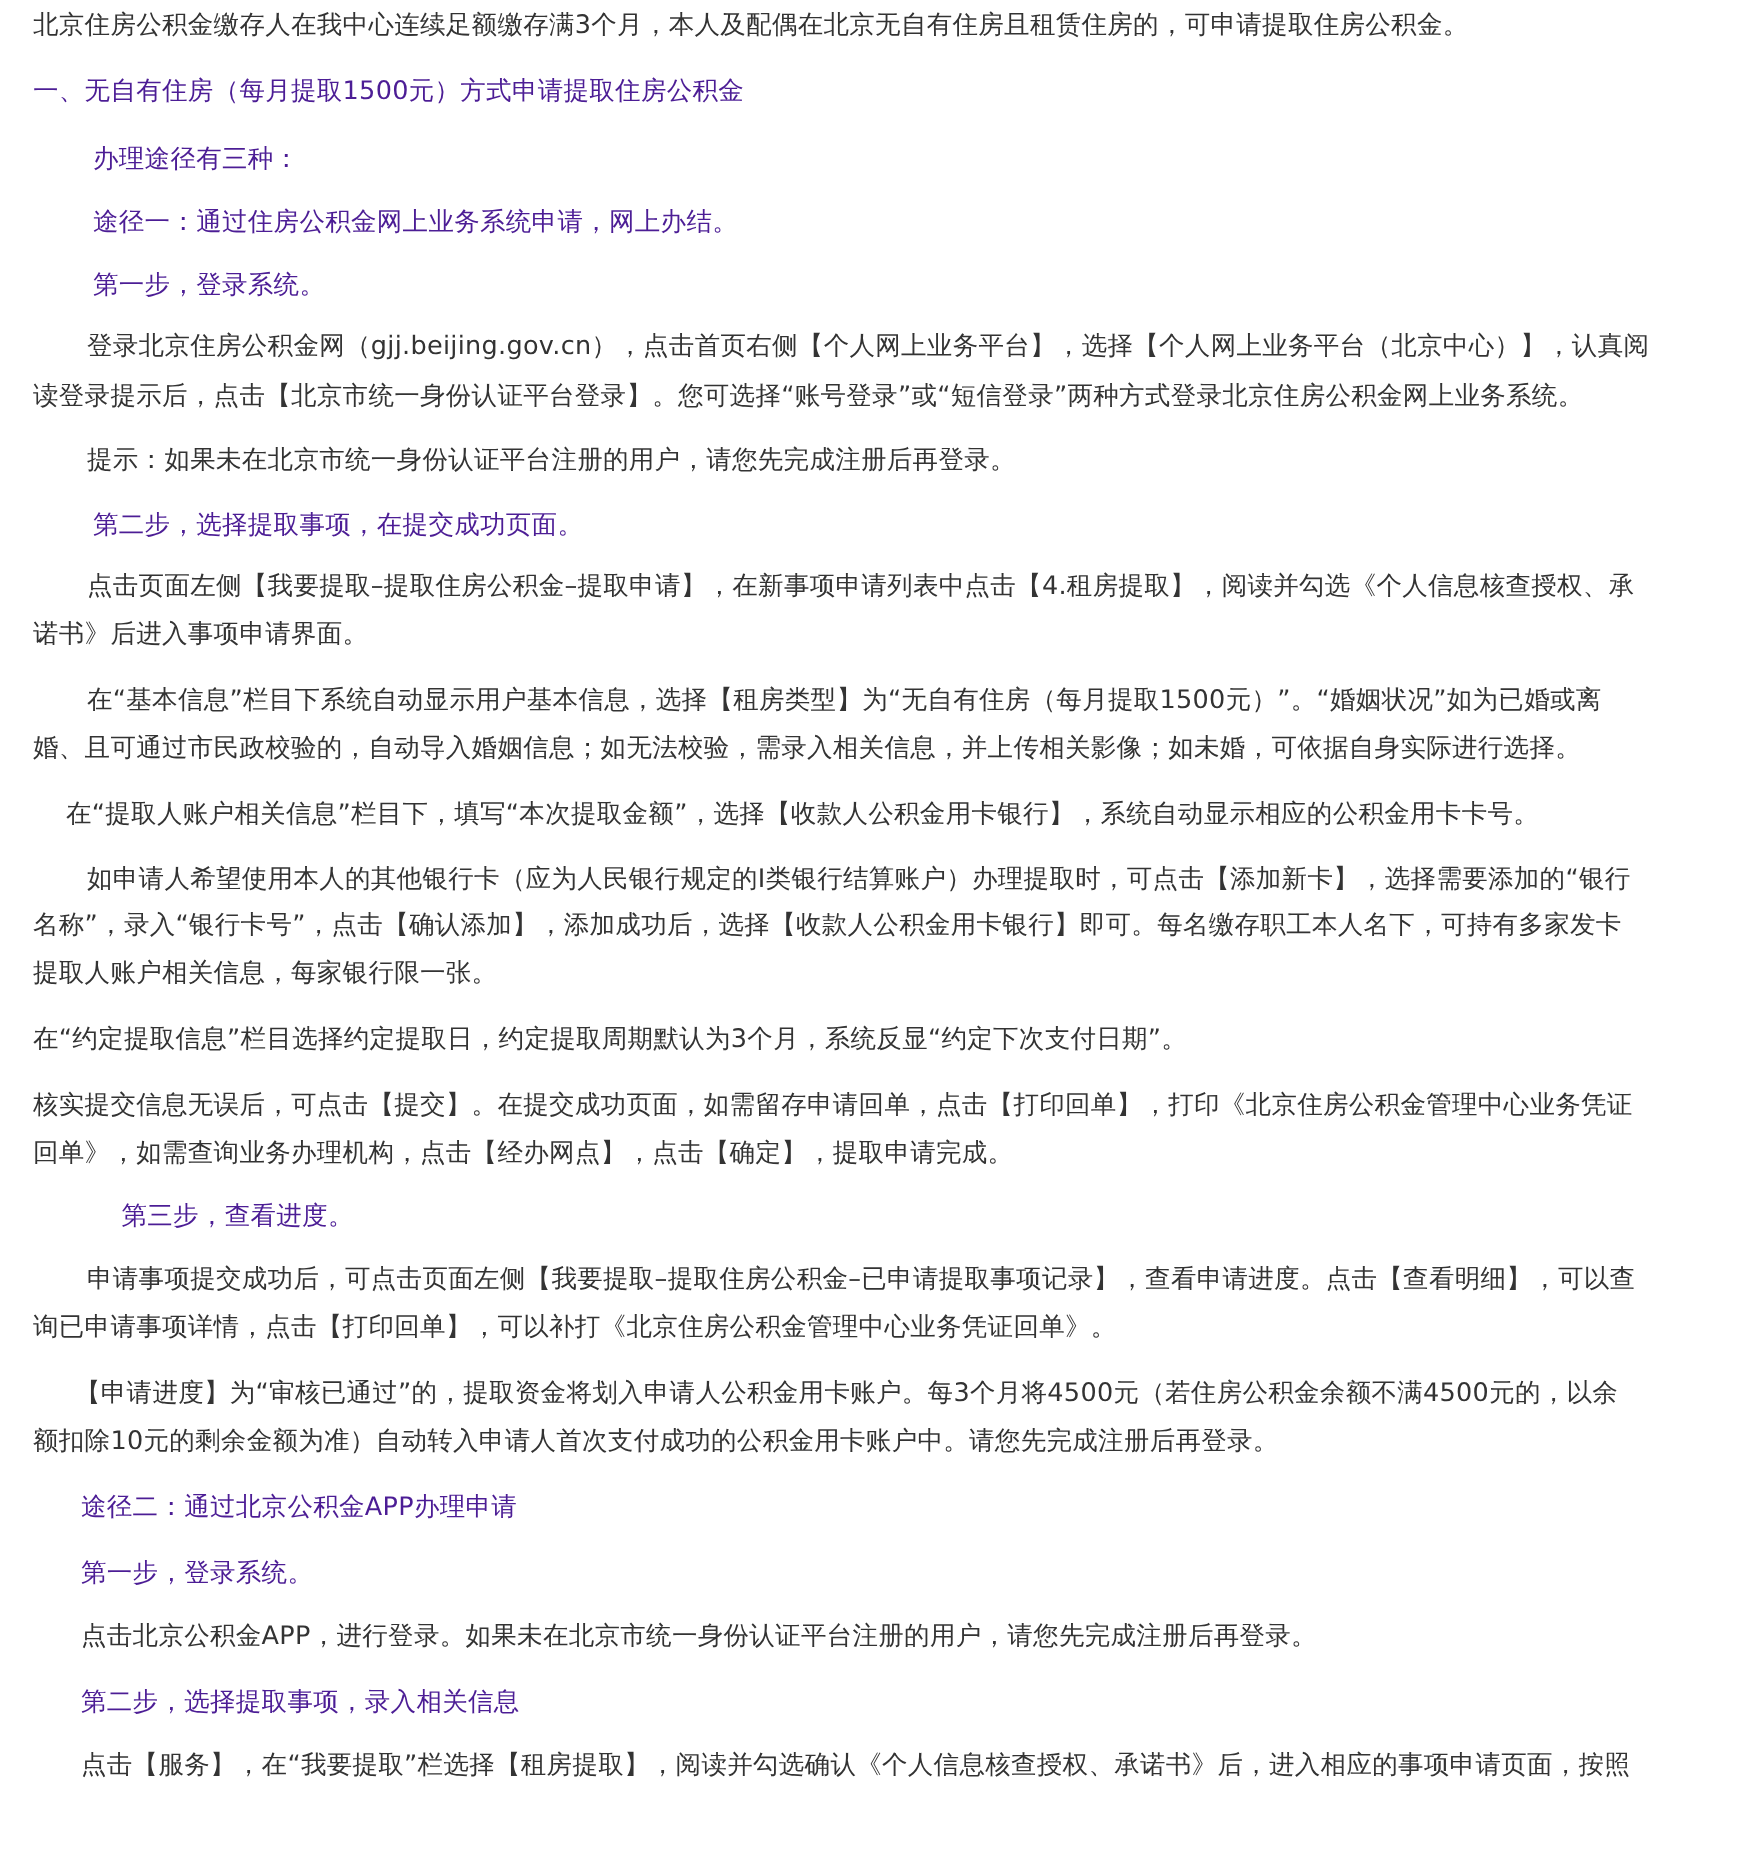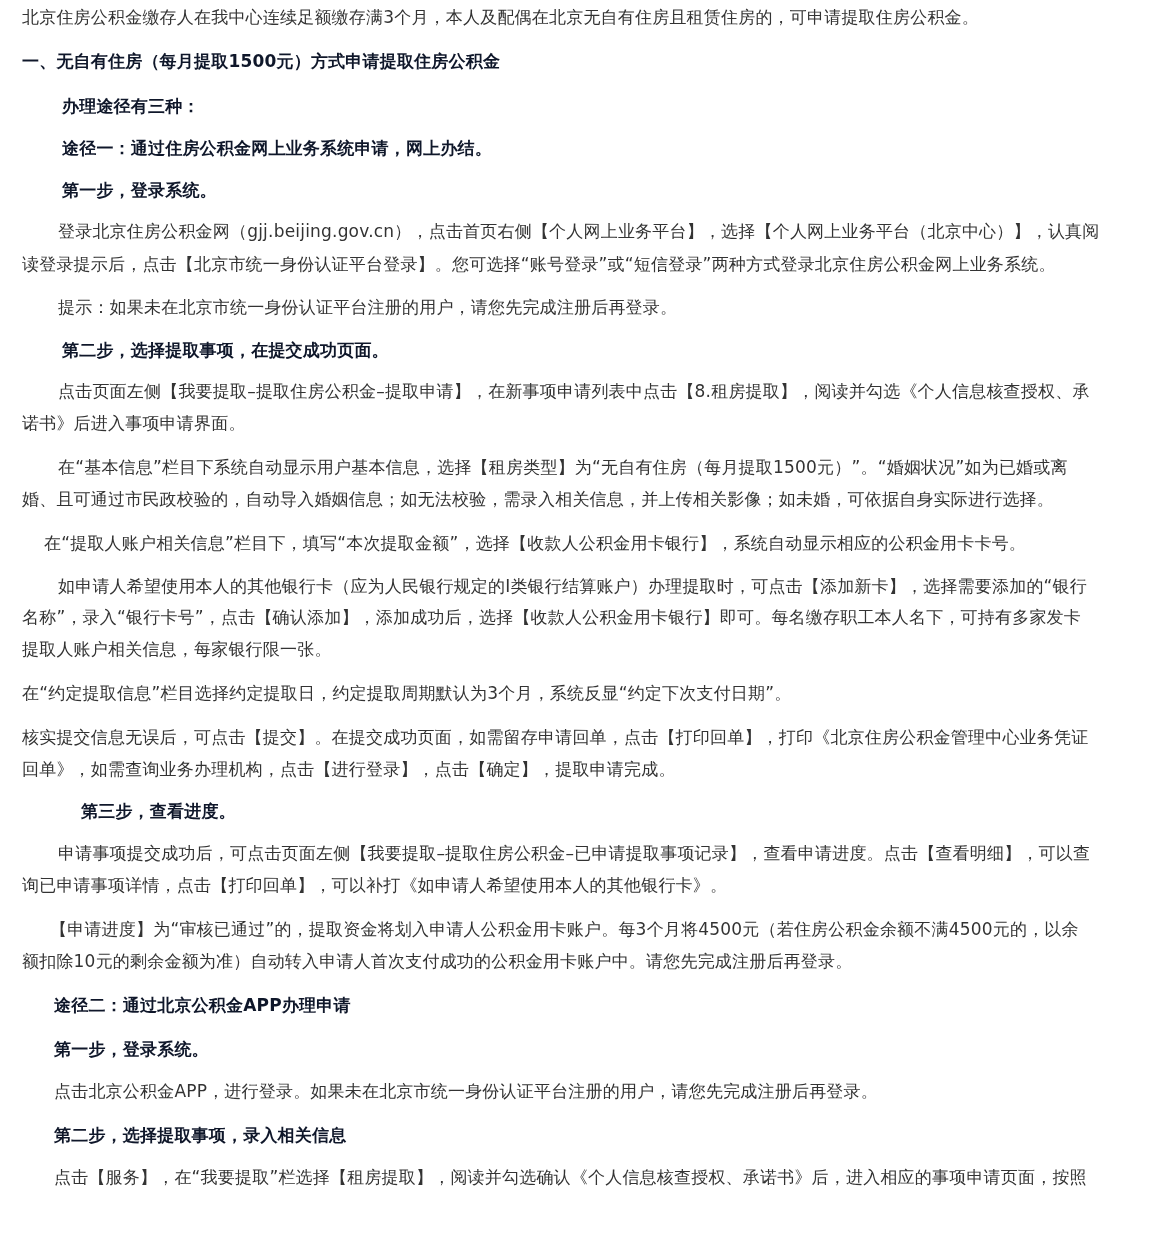--- a/index.html
+++ b/index.html
@@ -3,57 +3,57 @@
   <meta charset="utf-8">
   <style>
     html, body { margin: 0; padding: 0; background: #ffffff; }
     body {
       width: 1160px; height: 1236px; overflow: hidden;
       font-family: "DejaVu Sans", "Liberation Sans", sans-serif;
       color: #333333; font-size: 17px;
     }
     .doc { position: relative; width: 1160px; }
     .line { position: absolute; white-space: nowrap; line-height: 22px; letter-spacing: 0.2px; }
-    .b { font-weight: bold; color: #0f172a; }
+    .b { font-weight: normal; color: #4c1d95; }
   </style>
 </head>
 <body>
 
 <div class="doc">
   <div class="line" style="left:22px;top:6px;">北京住房公积金缴存人在我中心连续足额缴存满3个月，本人及配偶在北京无自有住房且租赁住房的，可申请提取住房公积金。</div>
   <div class="line b" style="left:22px;top:50px;">一、无自有住房（每月提取1500元）方式申请提取住房公积金</div>
   <div class="line b" style="left:62px;top:95px;">办理途径有三种：</div>
   <div class="line b" style="left:62px;top:137px;">途径一：通过住房公积金网上业务系统申请，网上办结。</div>
   <div class="line b" style="left:62px;top:179px;">第一步，登录系统。</div>
 
   <div class="line" style="left:58px;top:220px;">登录北京住房公积金网（gjj.beijing.gov.cn），点击首页右侧【个人网上业务平台】，选择【个人网上业务平台（北京中心）】，认真阅</div>
   <div class="line" style="left:22px;top:253px;">读登录提示后，点击【北京市统一身份认证平台登录】。您可选择“账号登录”或“短信登录”两种方式登录北京住房公积金网上业务系统。</div>
   <div class="line" style="left:58px;top:296px;">提示：如果未在北京市统一身份认证平台注册的用户，请您先完成注册后再登录。</div>
 
   <div class="line b" style="left:62px;top:339px;">第二步，选择提取事项，在提交成功页面。</div>
-  <div class="line" style="left:58px;top:380px;">点击页面左侧【我要提取–提取住房公积金–提取申请】，在新事项申请列表中点击【8.租房提取】，阅读并勾选《个人信息核查授权、承</div>
+  <div class="line" style="left:58px;top:380px;">点击页面左侧【我要提取–提取住房公积金–提取申请】，在新事项申请列表中点击【4.租房提取】，阅读并勾选《个人信息核查授权、承</div>
   <div class="line" style="left:22px;top:412px;">诺书》后进入事项申请界面。</div>
 
   <div class="line" style="left:58px;top:456px;">在“基本信息”栏目下系统自动显示用户基本信息，选择【租房类型】为“无自有住房（每月提取1500元）”。“婚姻状况”如为已婚或离</div>
   <div class="line" style="left:22px;top:488px;">婚、且可通过市民政校验的，自动导入婚姻信息；如无法校验，需录入相关信息，并上传相关影像；如未婚，可依据自身实际进行选择。</div>
 
   <div class="line" style="left:44px;top:532px;">在“提取人账户相关信息”栏目下，填写“本次提取金额”，选择【收款人公积金用卡银行】，系统自动显示相应的公积金用卡卡号。</div>
 
   <div class="line" style="left:58px;top:575px;">如申请人希望使用本人的其他银行卡（应为人民银行规定的I类银行结算账户）办理提取时，可点击【添加新卡】，选择需要添加的“银行</div>
   <div class="line" style="left:22px;top:606px;">名称”，录入“银行卡号”，点击【确认添加】，添加成功后，选择【收款人公积金用卡银行】即可。每名缴存职工本人名下，可持有多家发卡</div>
   <div class="line" style="left:22px;top:638px;">提取人账户相关信息，每家银行限一张。</div>
 
   <div class="line" style="left:22px;top:682px;">在“约定提取信息”栏目选择约定提取日，约定提取周期默认为3个月，系统反显“约定下次支付日期”。</div>
 
   <div class="line" style="left:22px;top:726px;">核实提交信息无误后，可点击【提交】。在提交成功页面，如需留存申请回单，点击【打印回单】，打印《北京住房公积金管理中心业务凭证</div>
-  <div class="line" style="left:22px;top:758px;">回单》，如需查询业务办理机构，点击【进行登录】，点击【确定】，提取申请完成。</div>
+  <div class="line" style="left:22px;top:758px;">回单》，如需查询业务办理机构，点击【经办网点】，点击【确定】，提取申请完成。</div>
 
   <div class="line b" style="left:62px;top:800px;margin-left:19px;">第三步，查看进度。</div>
   <div class="line" style="left:58px;top:842px;">申请事项提交成功后，可点击页面左侧【我要提取–提取住房公积金–已申请提取事项记录】，查看申请进度。点击【查看明细】，可以查</div>
-  <div class="line" style="left:22px;top:874px;">询已申请事项详情，点击【打印回单】，可以补打《如申请人希望使用本人的其他银行卡》。</div>
+  <div class="line" style="left:22px;top:874px;">询已申请事项详情，点击【打印回单】，可以补打《北京住房公积金管理中心业务凭证回单》。</div>
 
   <div class="line" style="left:50px;top:918px;">【申请进度】为“审核已通过”的，提取资金将划入申请人公积金用卡账户。每3个月将4500元（若住房公积金余额不满4500元的，以余</div>
   <div class="line" style="left:22px;top:950px;">额扣除10元的剩余金额为准）自动转入申请人首次支付成功的公积金用卡账户中。请您先完成注册后再登录。</div>
 
   <div class="line b" style="left:54px;top:994px;">途径二：通过北京公积金APP办理申请</div>
   <div class="line b" style="left:54px;top:1038px;">第一步，登录系统。</div>
   <div class="line" style="left:54px;top:1080px;">点击北京公积金APP，进行登录。如果未在北京市统一身份认证平台注册的用户，请您先完成注册后再登录。</div>
 
   <div class="line b" style="left:54px;top:1124px;">第二步，选择提取事项，录入相关信息</div>
   <div class="line" style="left:54px;top:1166px;">点击【服务】，在“我要提取”栏选择【租房提取】，阅读并勾选确认《个人信息核查授权、承诺书》后，进入相应的事项申请页面，按照</div>

